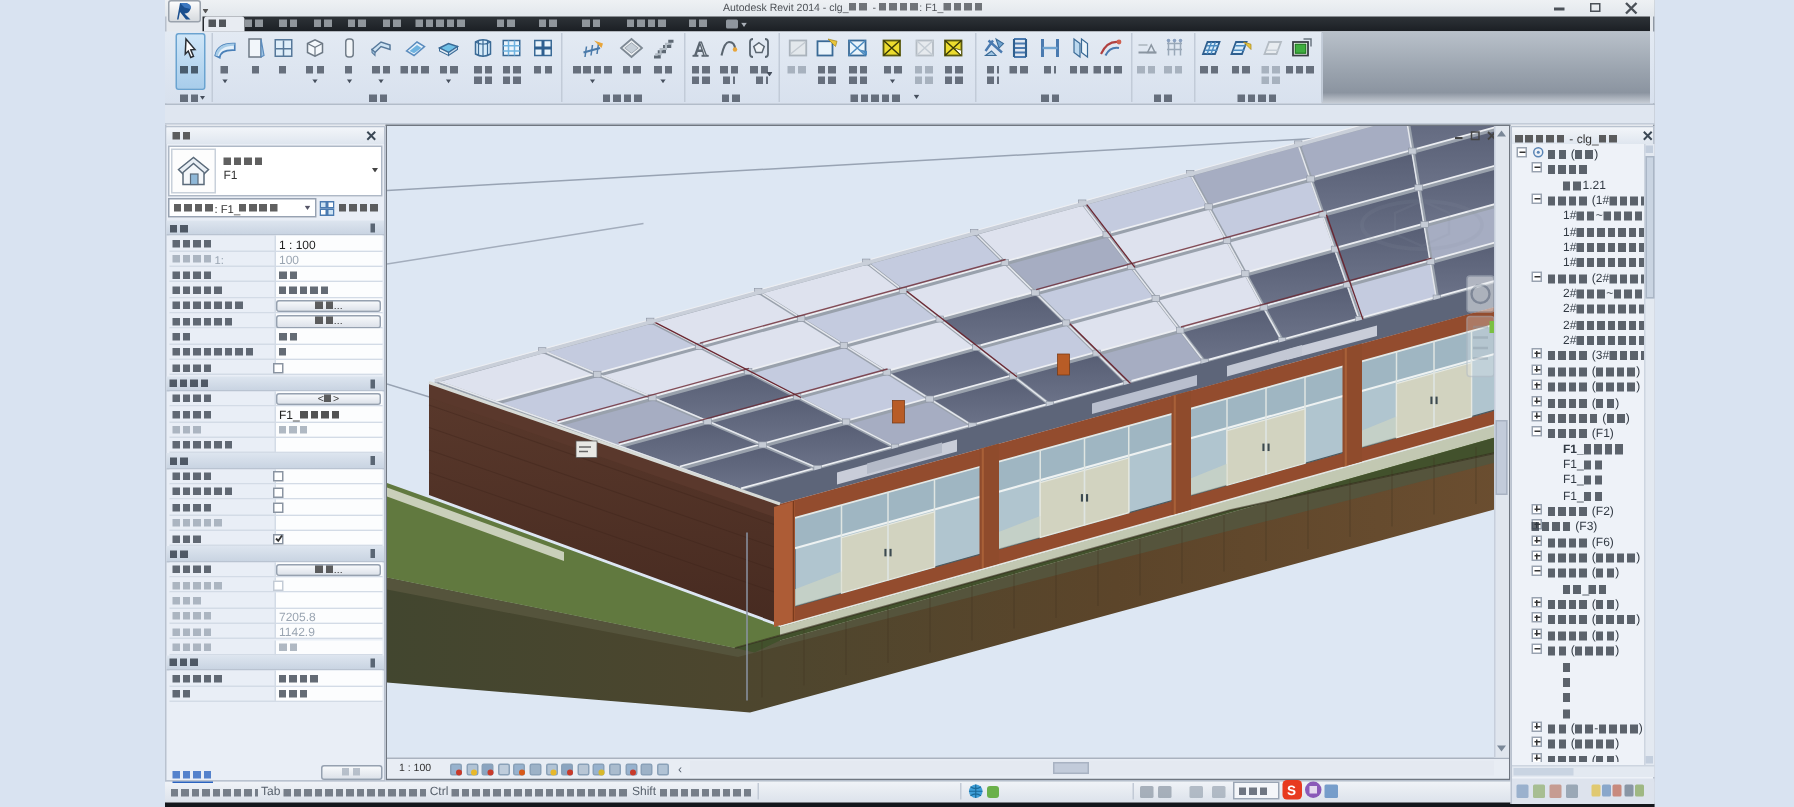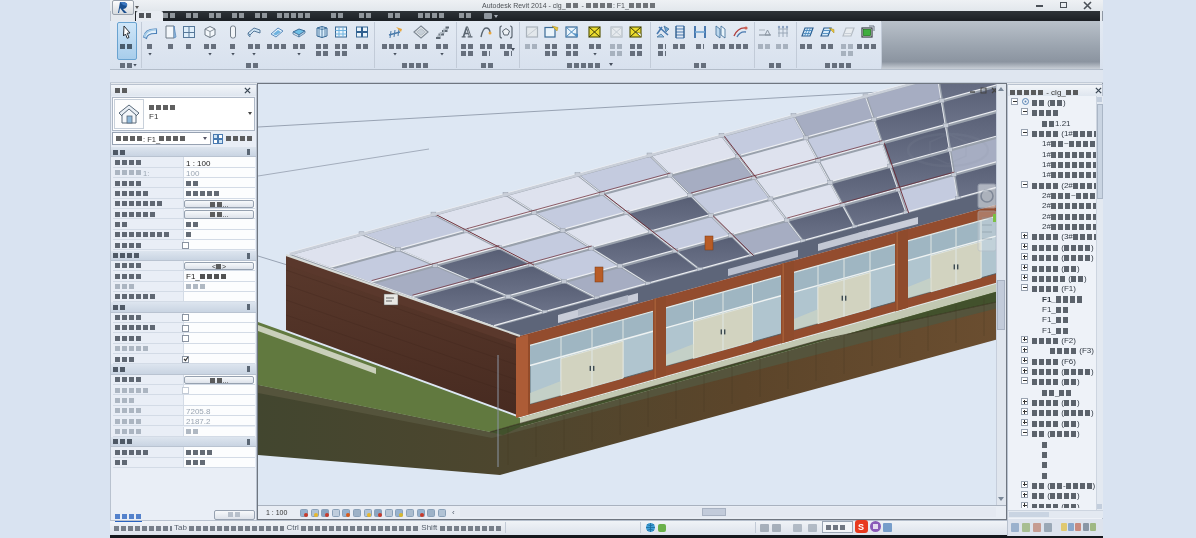--- a/index.html
+++ b/index.html
@@ -743,21 +743,21 @@
 <b class="a z" style="left:115.0px;top:397.90000000000026px;width:20px;color:#9aa5b2"></b>
 <div class="a" style="left:113px;top:405.8px;width:142px;height:10.35px;background:#e9eef6;border-bottom:1px solid #d3dbe6"></div>
 <div class="a" style="left:184px;top:405.8px;width:71px;height:9.35px;background:#fcfdfe"></div>
 <div class="a" style="left:183px;top:405.8px;width:1px;height:10.35px;background:#d3dbe6"></div>
 <b class="a z" style="left:115.0px;top:408.2500000000003px;width:27px;color:#9aa5b2"></b>
 <div class="a t" style="left:186px;top:407.0px;color:#9aa5b2">7205.8</div>
 <div class="a" style="left:113px;top:416.1px;width:142px;height:10.35px;background:#e9eef6;border-bottom:1px solid #d3dbe6"></div>
 <div class="a" style="left:184px;top:416.1px;width:71px;height:9.35px;background:#fcfdfe"></div>
 <div class="a" style="left:183px;top:416.1px;width:1px;height:10.35px;background:#d3dbe6"></div>
 <b class="a z" style="left:115.0px;top:418.6000000000003px;width:27px;color:#9aa5b2"></b>
-<div class="a t" style="left:186px;top:417.3px;color:#9aa5b2">2187.2</div>
+<div class="a t" style="left:186px;top:417.3px;color:#9aa5b2">1142.9</div>
 <div class="a" style="left:113px;top:426.5px;width:142px;height:10.35px;background:#e9eef6;border-bottom:1px solid #d3dbe6"></div>
 <div class="a" style="left:184px;top:426.5px;width:71px;height:9.35px;background:#fcfdfe"></div>
 <div class="a" style="left:183px;top:426.5px;width:1px;height:10.35px;background:#d3dbe6"></div>
 <b class="a z" style="left:115.0px;top:428.95000000000033px;width:27px;color:#9aa5b2"></b>
 <b class="a z" style="left:186.0px;top:428.95000000000033px;width:13px;color:#9aa5b2"></b>
 <div class="a" style="left:111px;top:436.8px;width:145px;height:10.35px;background:linear-gradient(#dde5ef,#c9d4e2);border-bottom:1px solid #b9c3d1"></div>
 <b class="a z" style="left:113.0px;top:439.30000000000035px;width:20px;color:#2a3441"></b>
 <div class="a" style="left:247px;top:438.8px;width:3px;height:6px;background:#5a6674"></div>
 <div class="a" style="left:113px;top:447.2px;width:142px;height:10.35px;background:#e9eef6;border-bottom:1px solid #d3dbe6"></div>
 <div class="a" style="left:184px;top:447.2px;width:71px;height:9.35px;background:#fcfdfe"></div>
@@ -830,21 +830,21 @@
     <div class="a" style="left:34px;top:209.9px;white-space:nowrap"><span class="t" style="color:#323a44;position:relative;top:-1px">F1_</span><i class="z" style="width:13px;color:#323a44;height:6px"></i></div>
     <div class="a" style="left:34px;top:220.2px;white-space:nowrap"><span class="t" style="color:#323a44;position:relative;top:-1px">F1_</span><i class="z" style="width:13px;color:#323a44;height:6px"></i></div>
     <div class="a" style="left:34px;top:230.6px;white-space:nowrap"><span class="t" style="color:#323a44;position:relative;top:-1px">F1_</span><i class="z" style="width:13px;color:#323a44;height:6px"></i></div>
     <div class="a" style="left:13px;top:239.9px;width:7px;height:7px;background:#fff;border:1px solid #98a2b0"></div>
     <div class="a" style="left:14.5px;top:242.9px;width:4px;height:1px;background:#333"></div>
     <div class="a" style="left:16px;top:241.4px;width:1px;height:4px;background:#333"></div>
     <div class="a" style="left:24px;top:240.9px;white-space:nowrap"><i class="z" style="width:27px;color:#323a44;height:6px"></i><span class="t" style="color:#323a44;position:relative;top:-1px"> (F2)</span></div>
     <div class="a" style="left:13px;top:250.3px;width:7px;height:7px;background:#fff;border:1px solid #98a2b0"></div>
     <div class="a" style="left:14.5px;top:253.3px;width:4px;height:1px;background:#333"></div>
     <div class="a" style="left:16px;top:251.8px;width:1px;height:4px;background:#333"></div>
-    <div class="a" style="left:42px;top:251.3px;white-space:nowrap"><i class="z" style="width:27px;color:#323a44;height:6px"></i><span class="t" style="color:#323a44;position:relative;top:-1px"> (F3)</span></div>
+    <div class="a" style="left:13px;top:251.3px;white-space:nowrap"><i class="z" style="width:27px;color:#323a44;height:6px"></i><span class="t" style="color:#323a44;position:relative;top:-1px"> (F3)</span></div>
     <div class="a" style="left:13px;top:260.6px;width:7px;height:7px;background:#fff;border:1px solid #98a2b0"></div>
     <div class="a" style="left:14.5px;top:263.6px;width:4px;height:1px;background:#333"></div>
     <div class="a" style="left:16px;top:262.1px;width:1px;height:4px;background:#333"></div>
     <div class="a" style="left:24px;top:261.6px;white-space:nowrap"><i class="z" style="width:27px;color:#323a44;height:6px"></i><span class="t" style="color:#323a44;position:relative;top:-1px"> (F6)</span></div>
     <div class="a" style="left:13px;top:271.0px;width:7px;height:7px;background:#fff;border:1px solid #98a2b0"></div>
     <div class="a" style="left:14.5px;top:274.0px;width:4px;height:1px;background:#333"></div>
     <div class="a" style="left:16px;top:272.5px;width:1px;height:4px;background:#333"></div>
     <div class="a" style="left:24px;top:272.0px;white-space:nowrap"><i class="z" style="width:27px;color:#323a44;height:6px"></i><span class="t" style="color:#323a44;position:relative;top:-1px"> (</span><i class="z" style="width:27px;color:#323a44;height:6px"></i><span class="t" style="color:#323a44;position:relative;top:-1px">)</span></div>
     <div class="a" style="left:13px;top:281.4px;width:7px;height:7px;background:#fff;border:1px solid #98a2b0"></div>
     <div class="a" style="left:14.5px;top:284.4px;width:4px;height:1px;background:#333"></div>

